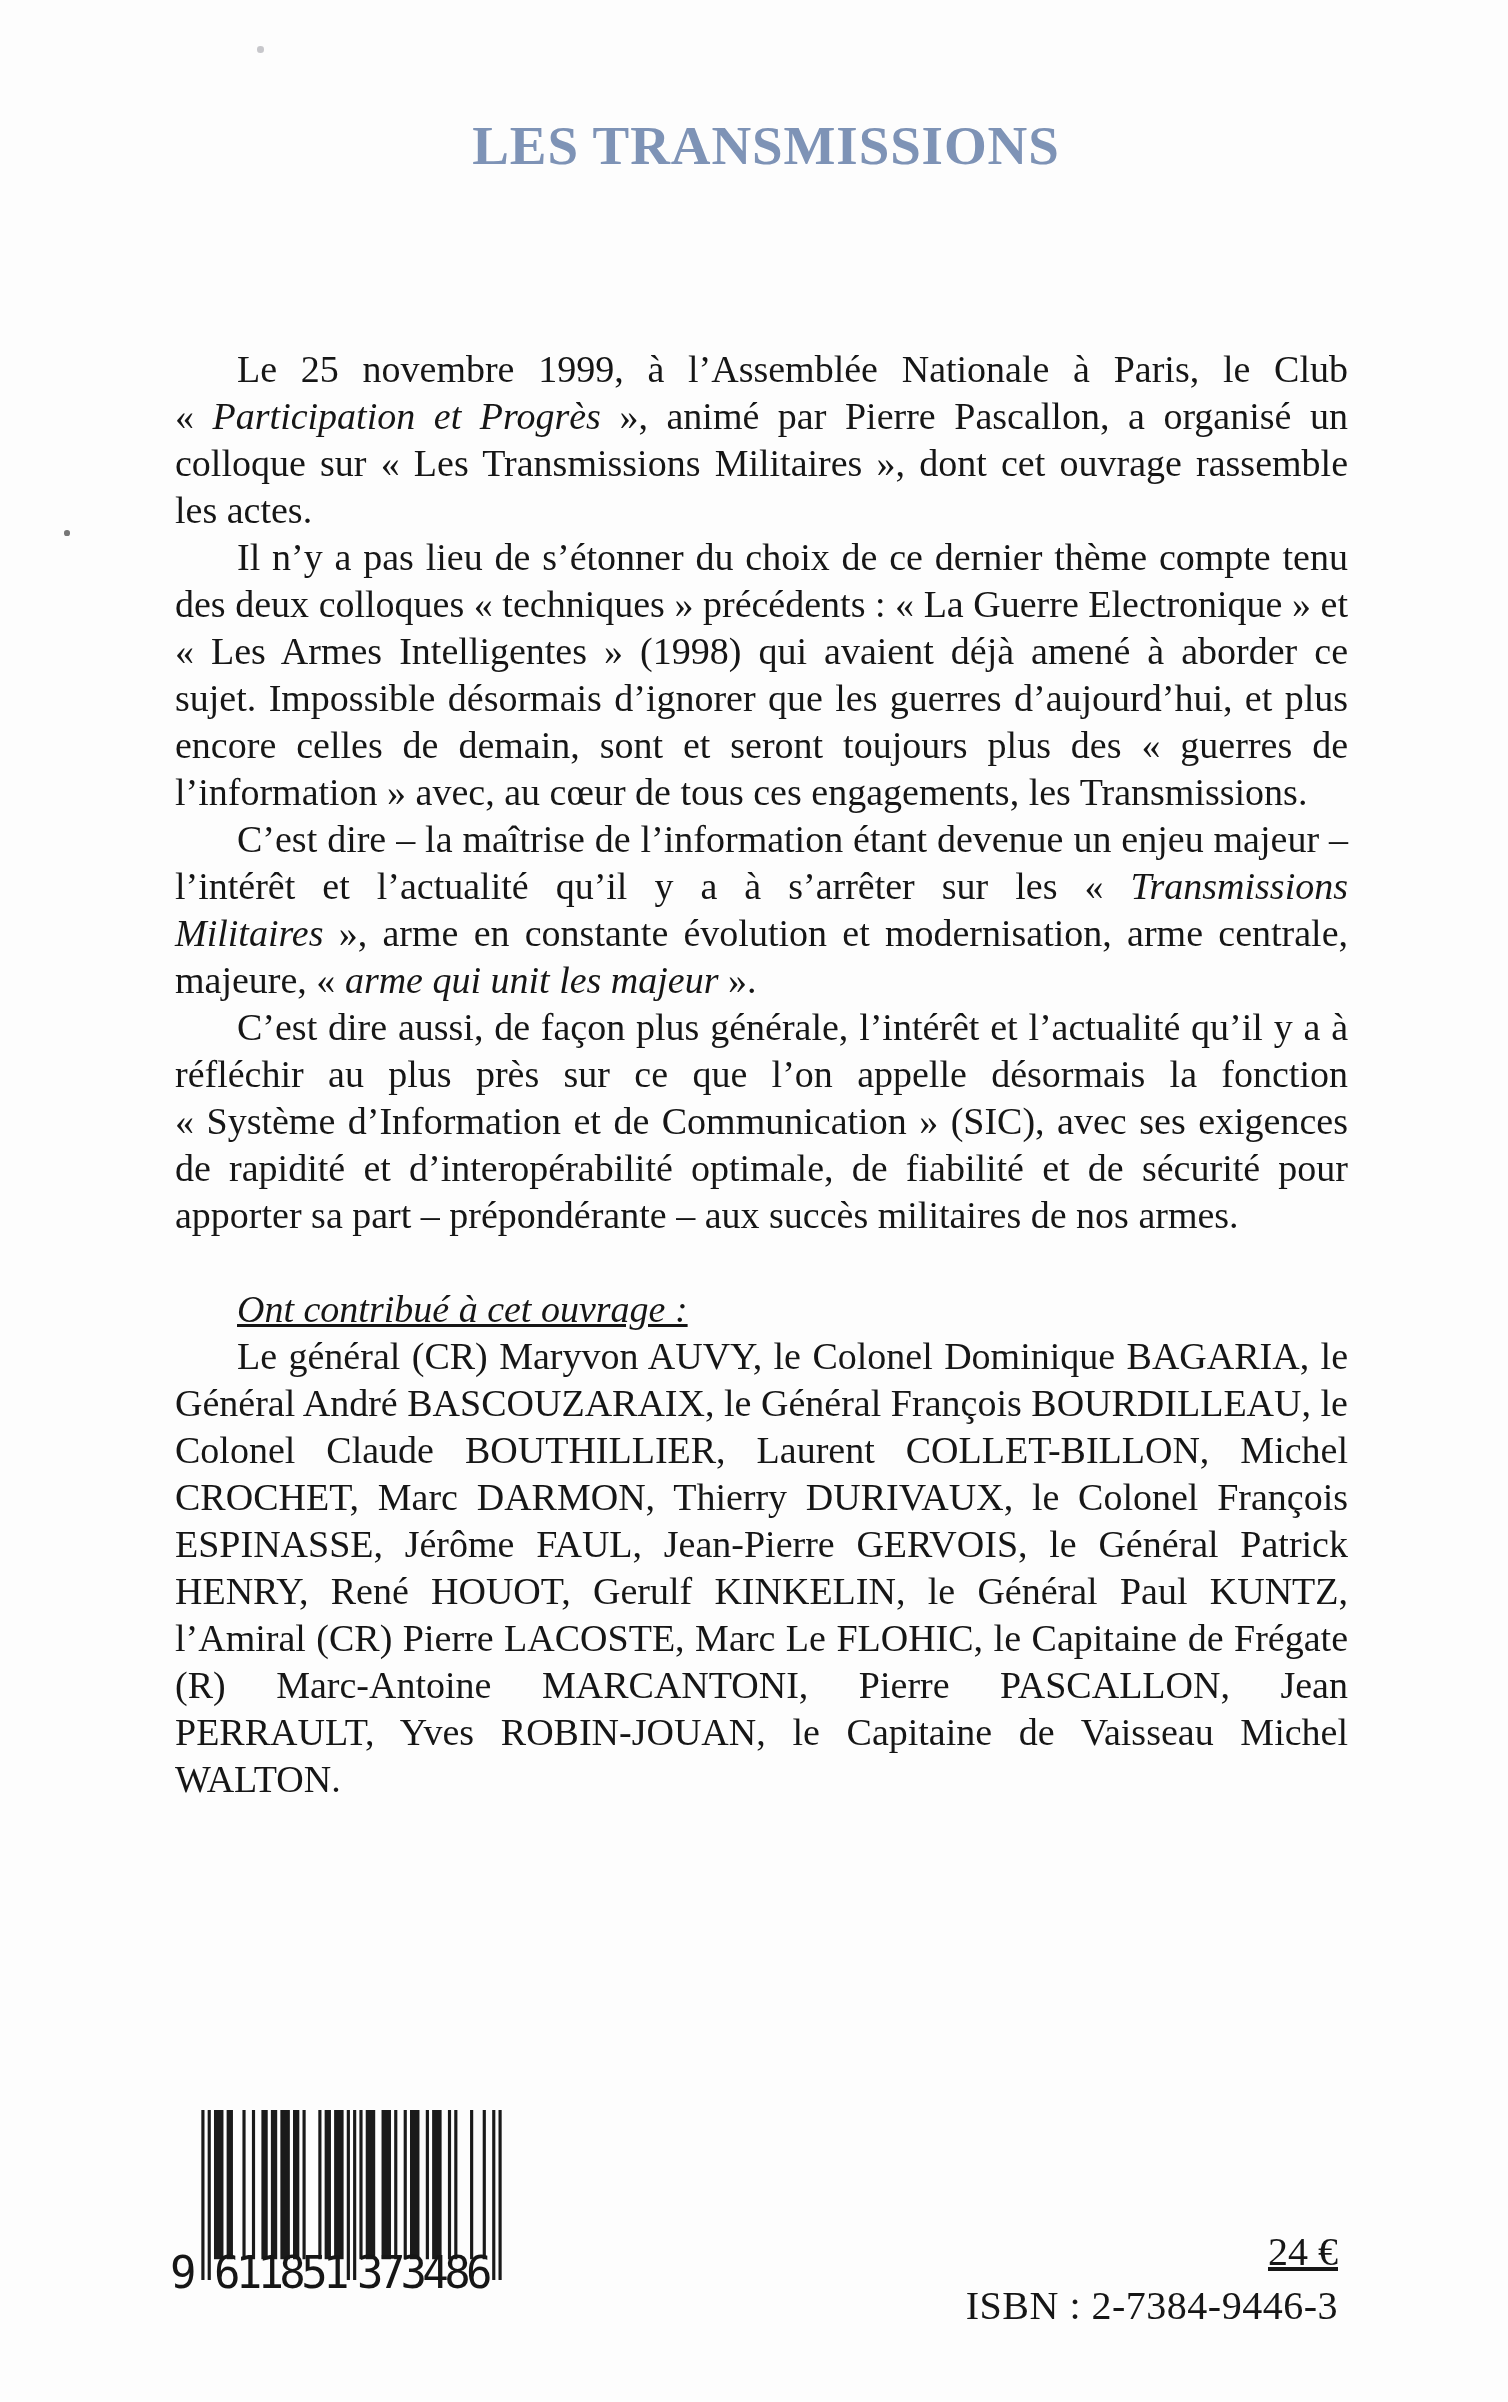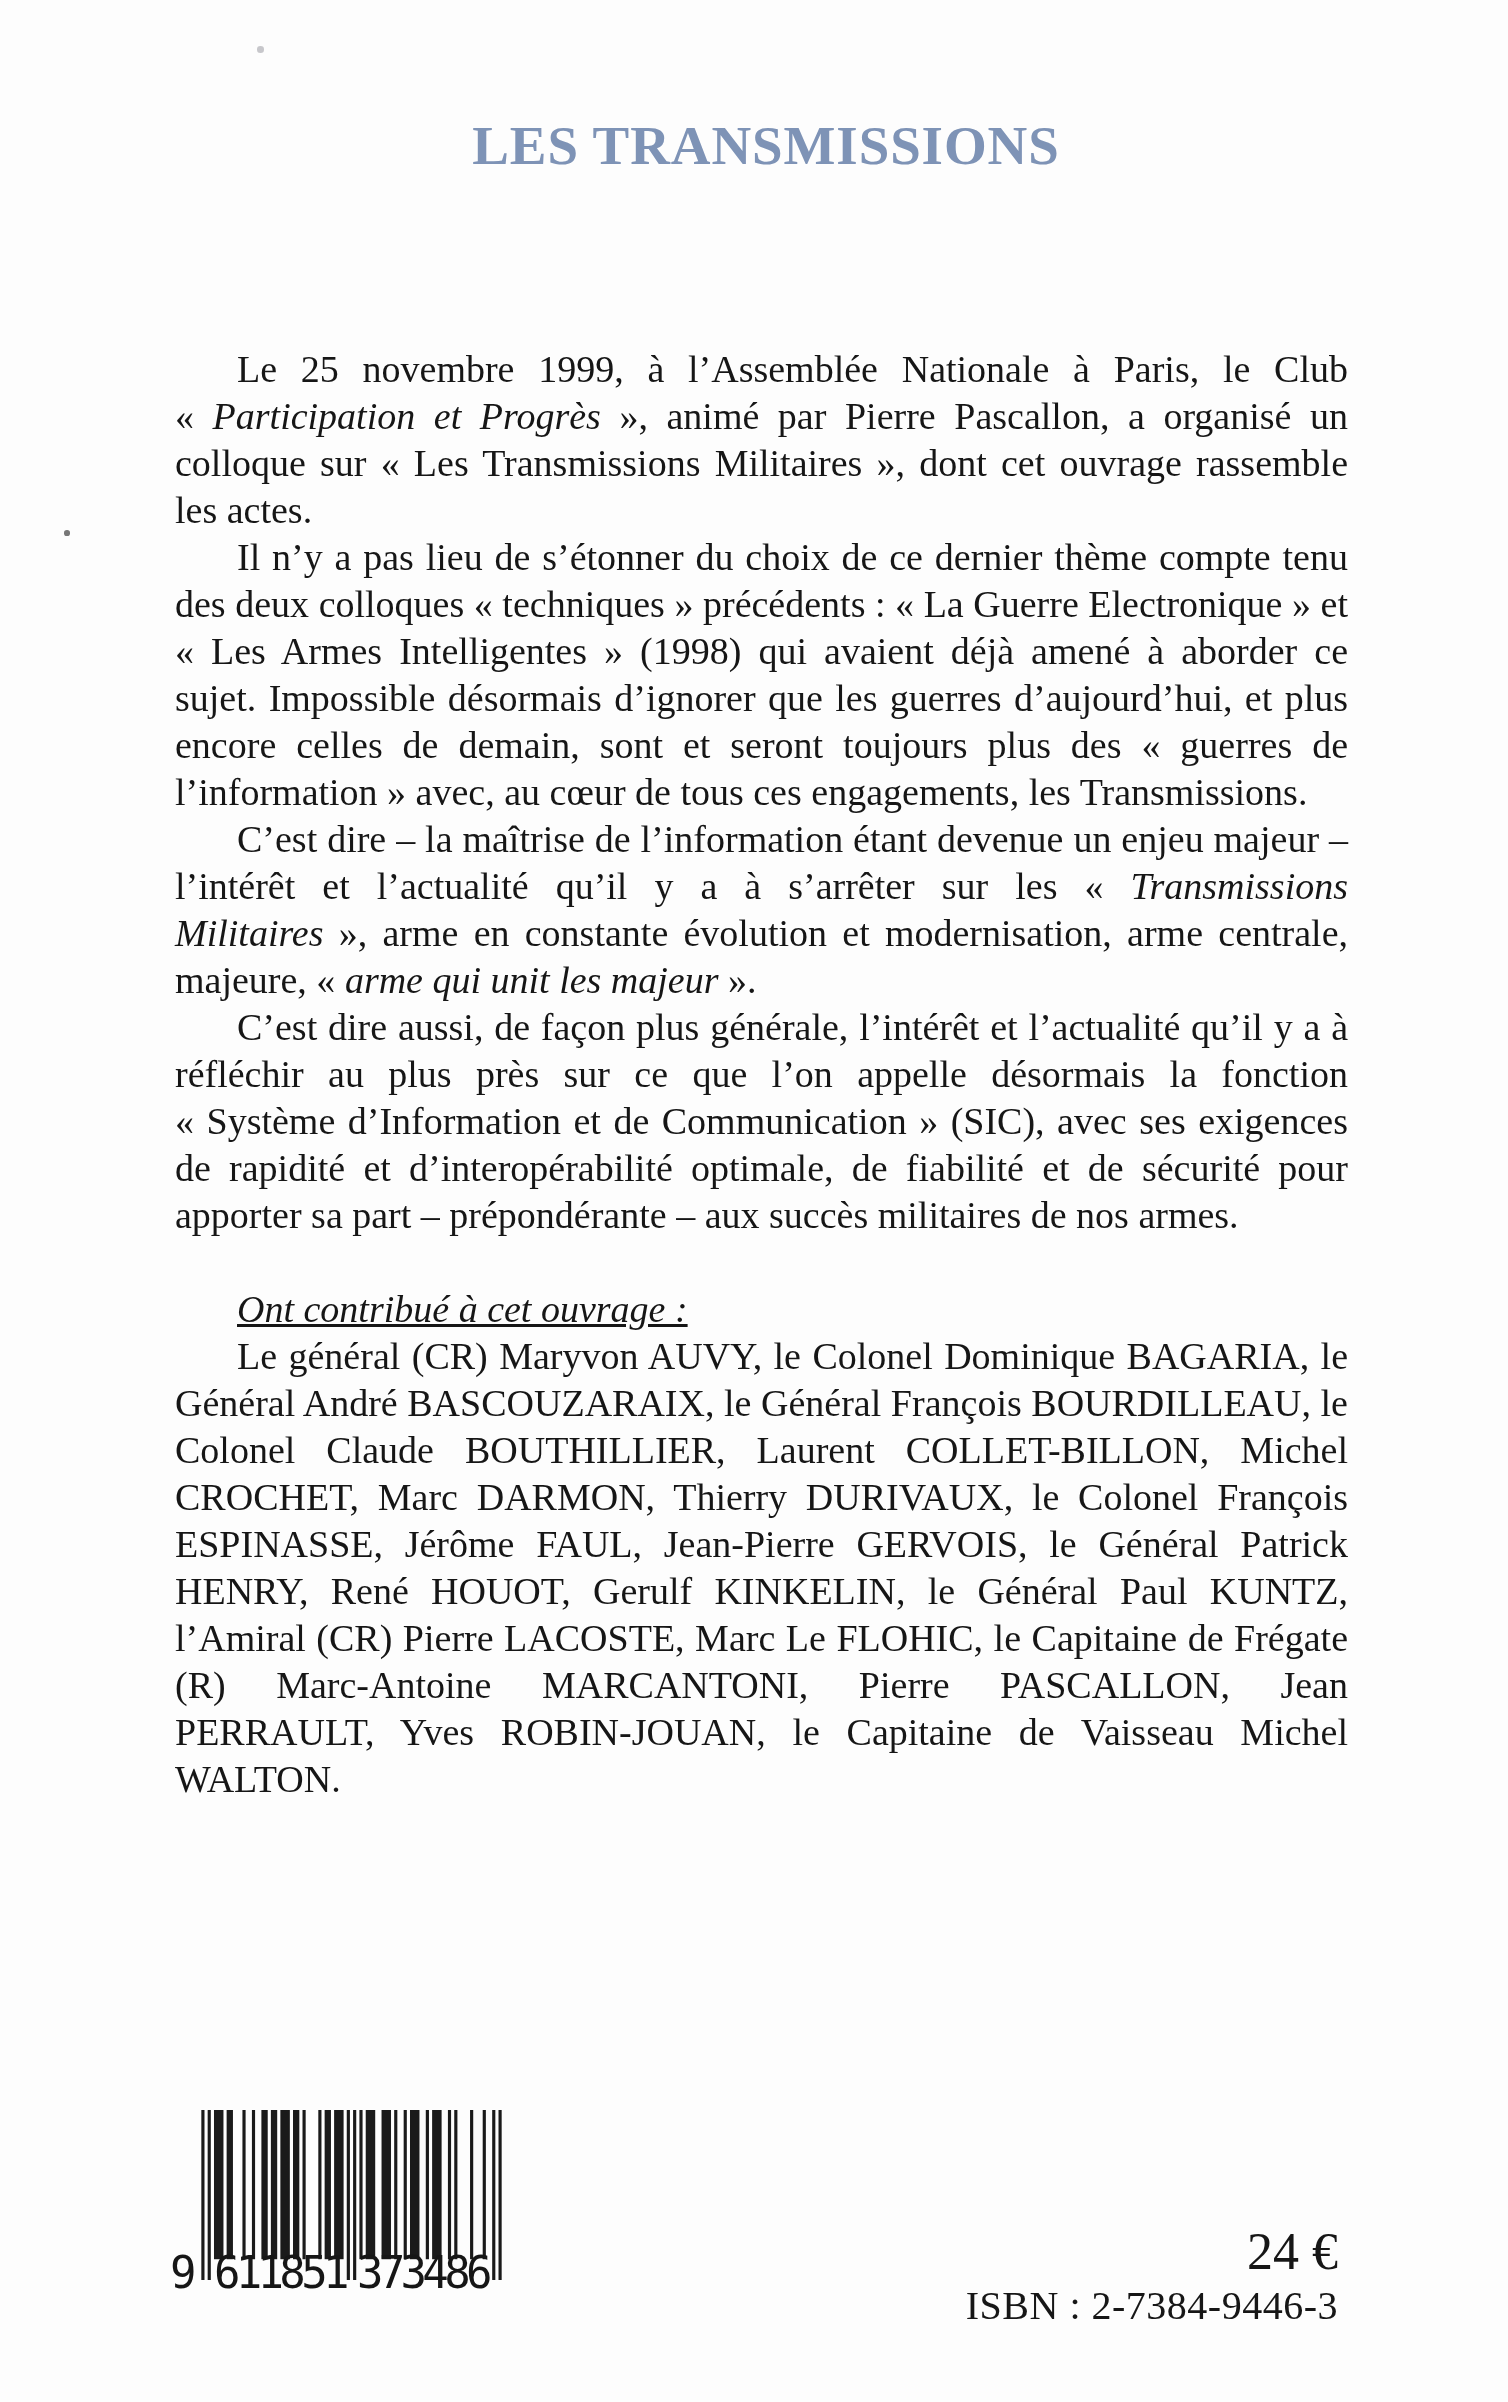--- a/index.html
+++ b/index.html
@@ -67,23 +67,24 @@
   }
   .bc-lead { left: 0; }
   .bc-g1 { left: 44px; letter-spacing: -4.7px; }
   .bc-g2 { left: 187px; letter-spacing: -4.7px; }
 
   
   .price {
     position: absolute;
     right: 170px;
     top: 2224px;
-    font-size: 52px;
+    font-size: 40px;
     line-height: 55px;
     text-align: right;
+    text-decoration: underline;
   }
   .isbn {
     position: absolute;
     right: 170px;
     top: 2284px;
     font-size: 40px;
     line-height: 44px;
     letter-spacing: 0.5px;
     text-align: right;
   }

